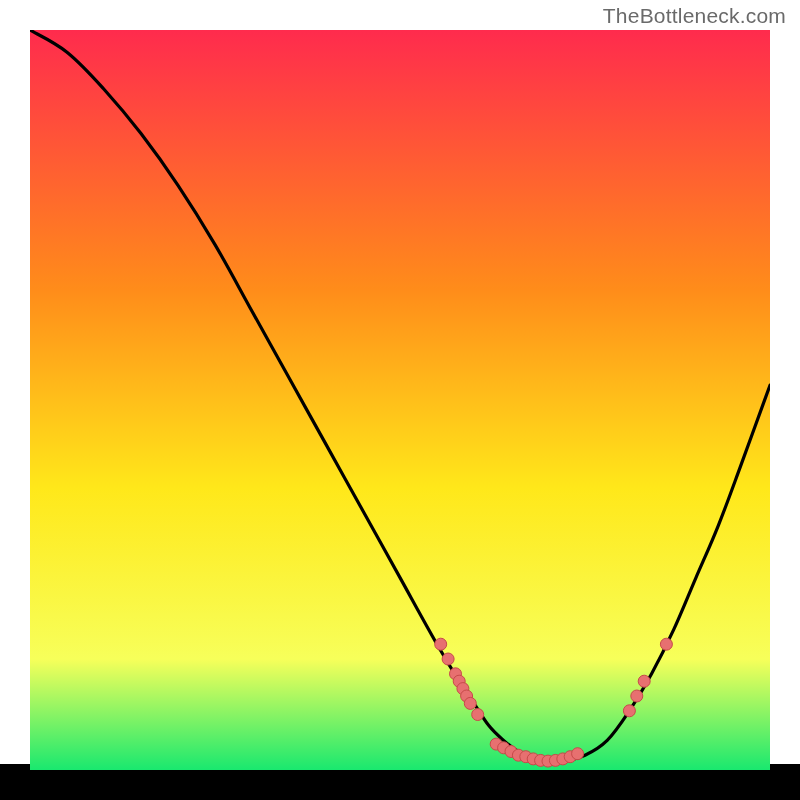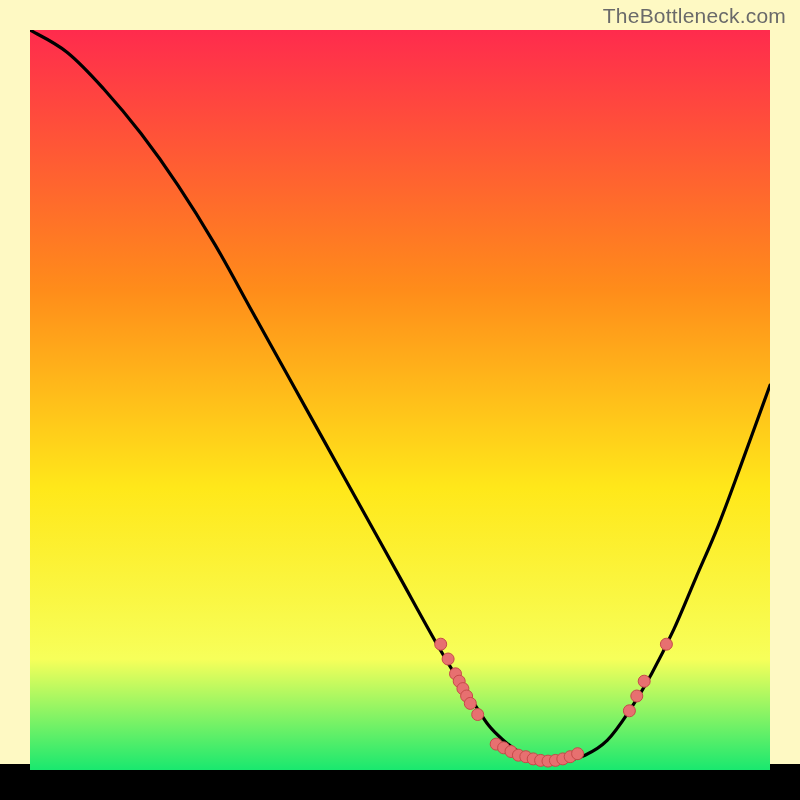--- a/index.html
+++ b/index.html
@@ -10,21 +10,21 @@
     background: #000;
     overflow: hidden;
     font-family: Arial, Helvetica, sans-serif;
   }
   .frame {
     position: absolute;
     left: 0;
     top: 0;
     width: 800px;
     height: 764px;
-    background: #fef9c3;
+    background: #ffffff;
   }
   .watermark {
     position: absolute;
     top: 4px;
     right: 14px;
     color: #6a6a6a;
     font-size: 21px;
     font-weight: 500;
     letter-spacing: 0.2px;
     z-index: 50;

